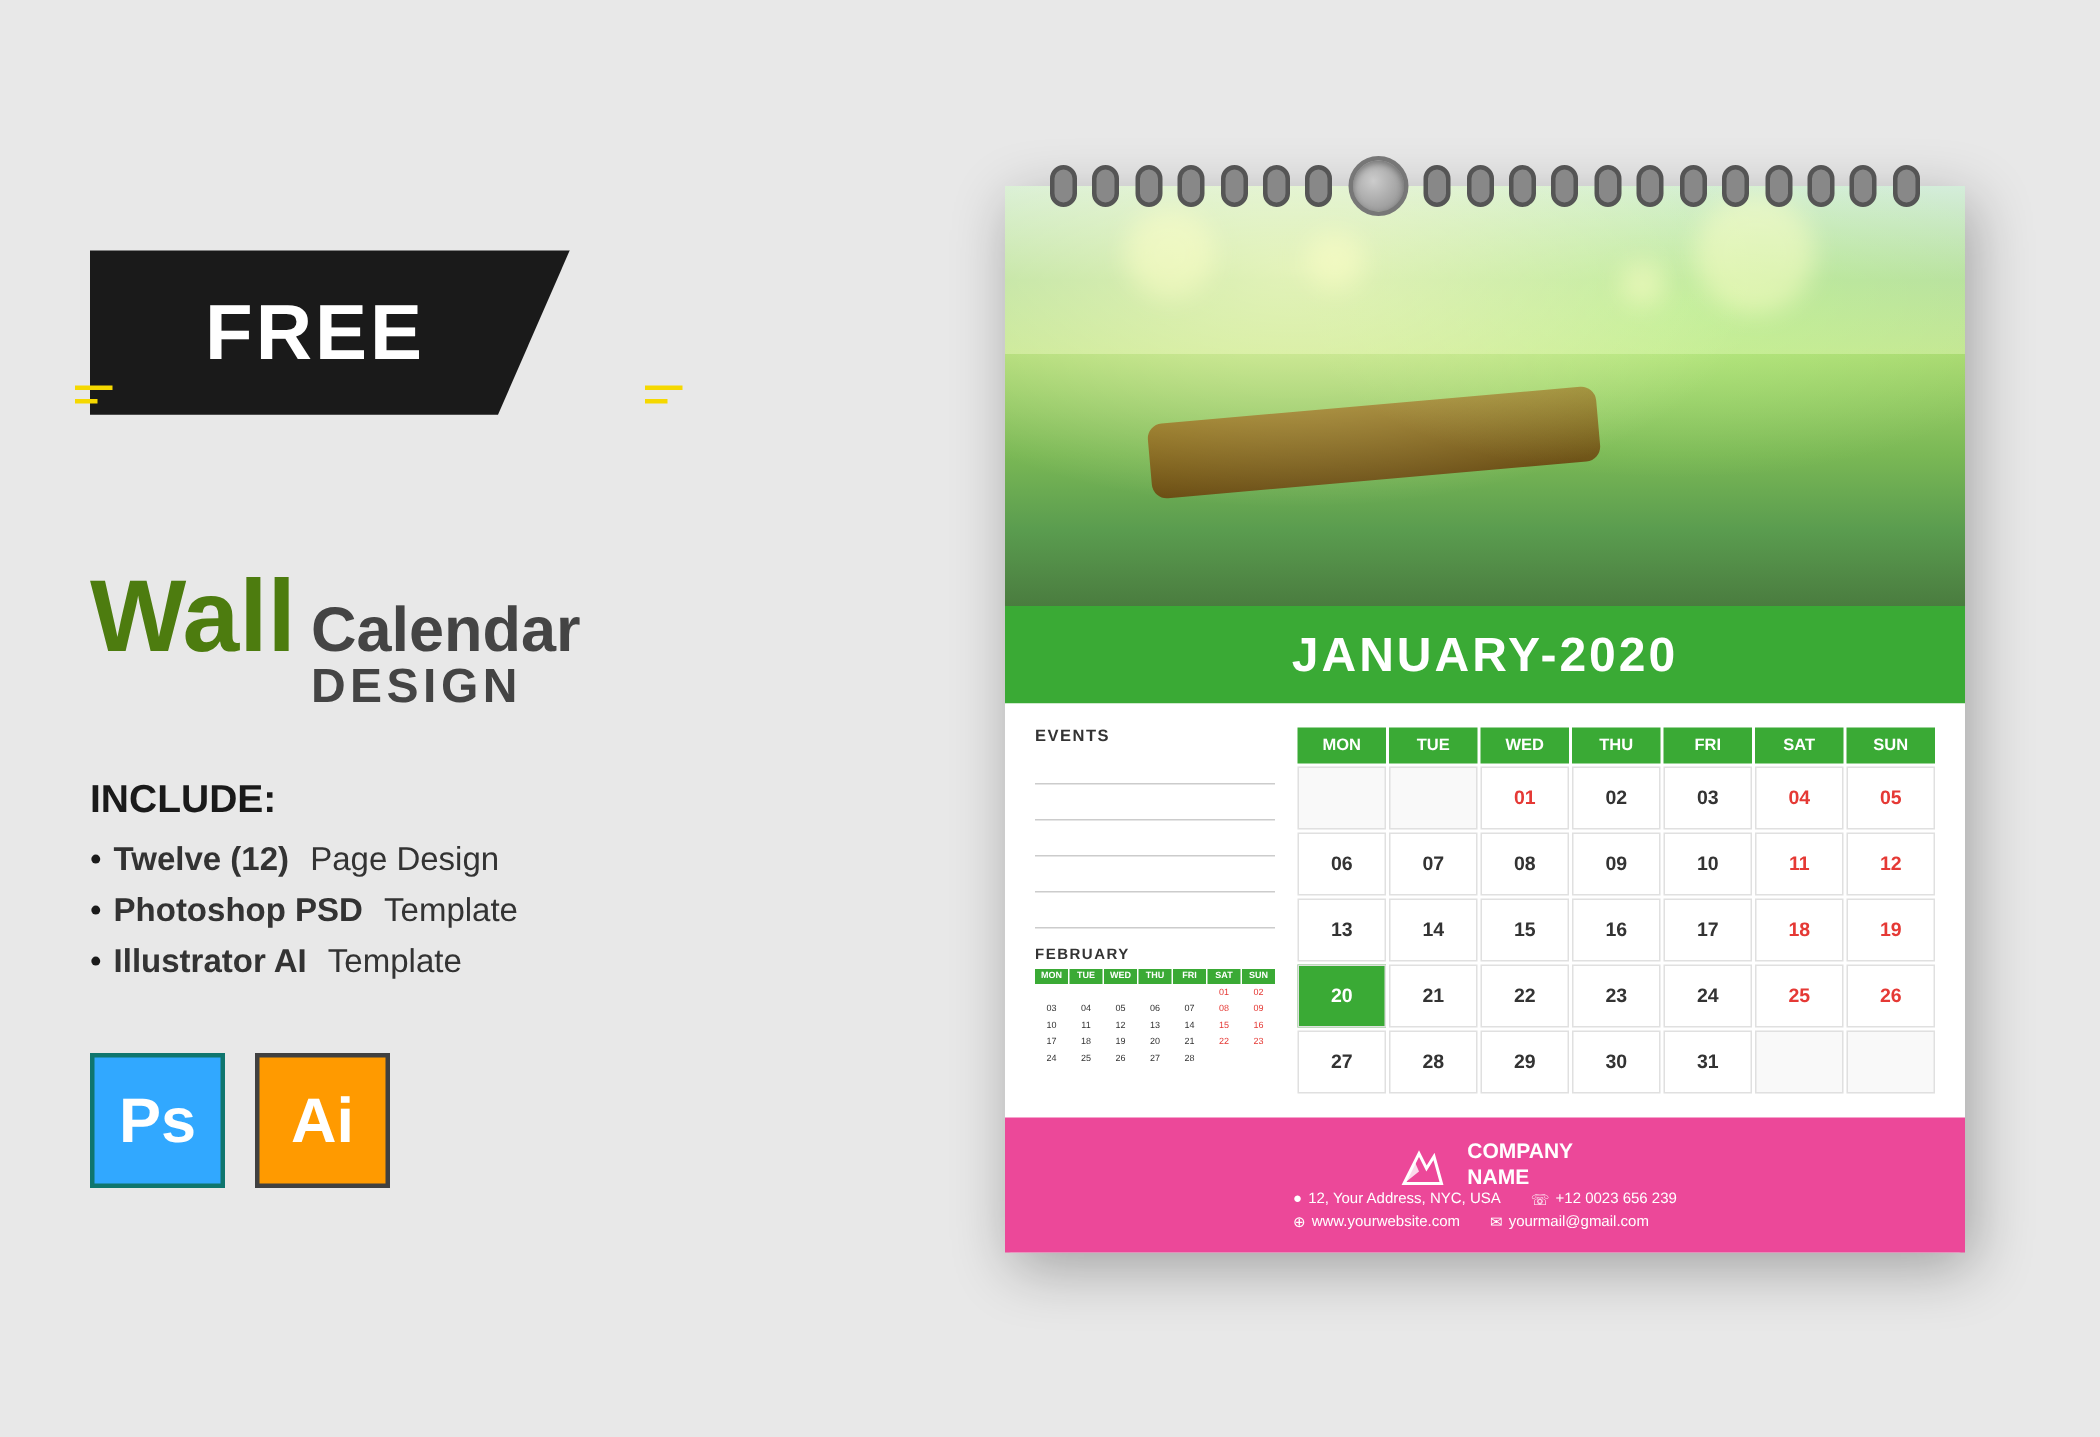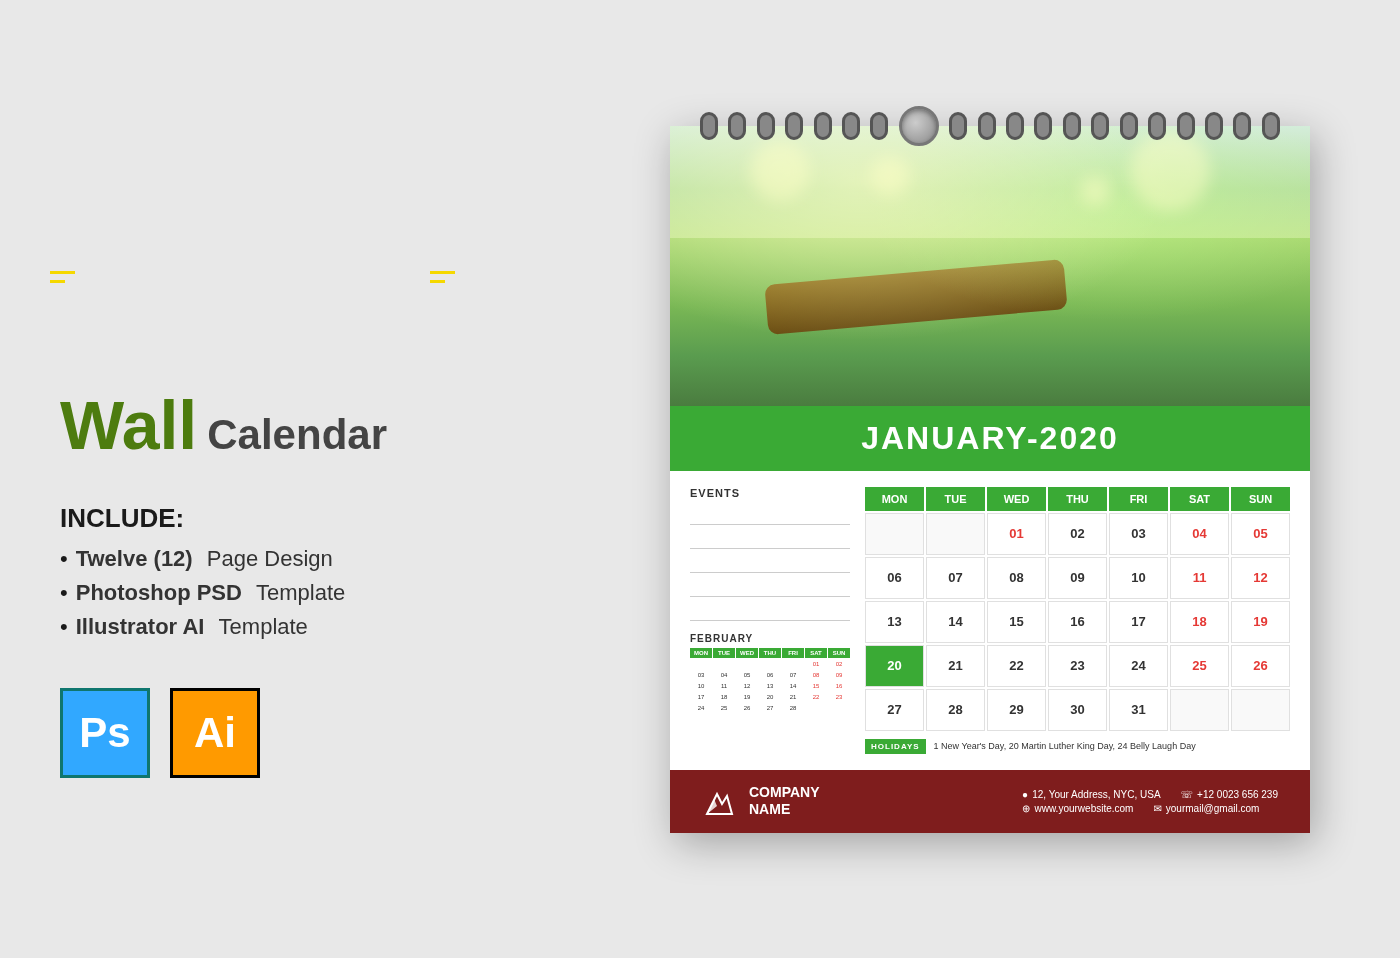--- a/index.html
+++ b/index.html
@@ -151,21 +151,21 @@
       background: #31a8ff;
       border: 3px solid #0f766e;
       display: flex;
       align-items: center;
       justify-content: center;
     }
     .ai-icon {
       width: 90px;
       height: 90px;
       background: #ff9a00;
-      border: 3px solid #000000;
+      border: 3px solid #404040;
       display: flex;
       align-items: center;
       justify-content: center;
     }
     .icon-label {
       font-size: 42px;
       font-weight: 900;
       color: white;
     }
 
@@ -388,25 +388,26 @@
       padding: 3px 6px;
       letter-spacing: 1px;
     }
     .holidays-text {
       font-size: 9px;
       color: #333;
     }
 
     
     .calendar-footer {
-      background: #7f1d1d;
-      padding: 14px 32px;
+      background: #ec4899;
+      padding: 14px 17px;
       display: flex;
       align-items: center;
       justify-content: space-between;
+      flex-direction: column;
     }
     .company-info {
       display: flex;
       align-items: center;
       gap: 12px;
     }
     .company-logo {
       width: 35px;
       height: 35px;
     }
@@ -432,34 +433,38 @@
       align-items: center;
       gap: 4px;
     }
   </style>
 </head>
 <body>
 
 <div class="left-panel">
 
   <div class="badge-container">
+    <div class="badge-black">
+      <span class="badge-black-text">FREE</span>
+    </div>
     <div class="dash-left">
       <div class="dash"></div>
       <div class="dash short"></div>
     </div>
     <div class="dash-right">
       <div class="dash"></div>
       <div class="dash short"></div>
     </div>
   </div>
 
   <div class="title-row">
     <span class="title-wall">Wall</span>
     <div class="title-calendar">
       <span class="title-calendar-top">Calendar</span>
+      <span class="title-calendar-bottom">DESIGN</span>
     </div>
   </div>
 
   <div class="include-section">
     <div class="include-title">INCLUDE:</div>
     <ul class="include-list">
       <li>
         <span class="bullet">•</span>
         <span style="font-weight:900;">Twelve (12)</span>&nbsp;Page Design
       </li>
@@ -626,24 +631,20 @@
               <div class="day-cell red">25</div>
               <div class="day-cell red">26</div>
               <div class="day-cell">27</div>
               <div class="day-cell">28</div>
               <div class="day-cell">29</div>
               <div class="day-cell">30</div>
               <div class="day-cell">31</div>
               <div class="day-cell empty"></div>
               <div class="day-cell empty"></div>
             </div>
-          <div class="holidays-row">
-            <span class="holidays-badge">HOLIDAYS</span>
-            <span class="holidays-text">1 New Year's Day, 20 Martin Luther King Day, 24 Belly Laugh Day</span>
-          </div>
         </div>
 
       </div>
     </div>
 
     <div class="calendar-footer">
       <div class="company-info">
 
         <svg class="company-logo" viewBox="0 0 35 35" fill="white">
           <polygon points="5,30 15,10 20,20 25,12 30,30" fill="none" stroke="white" stroke-width="2"></polygon>

